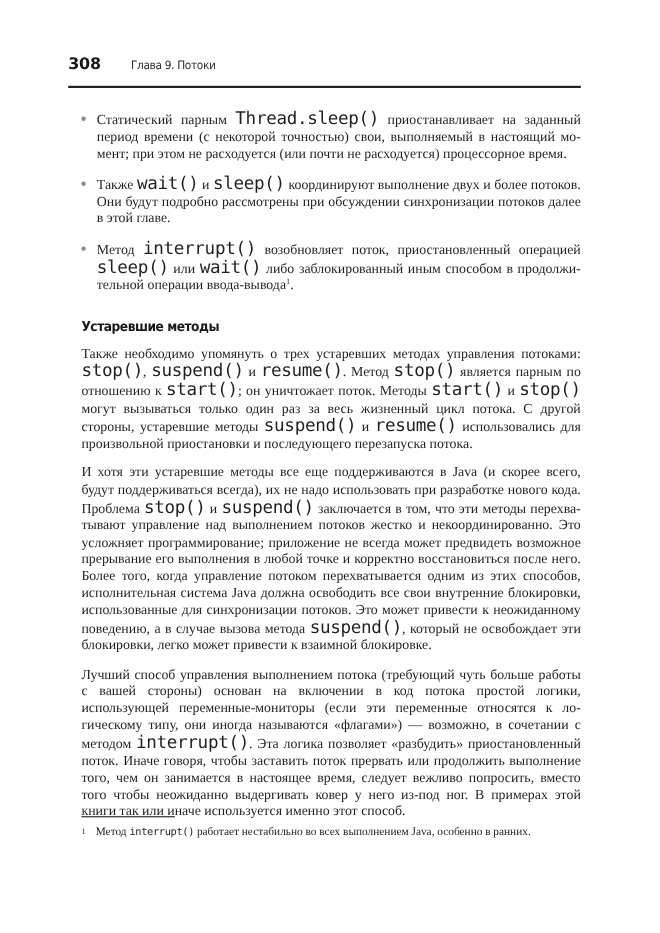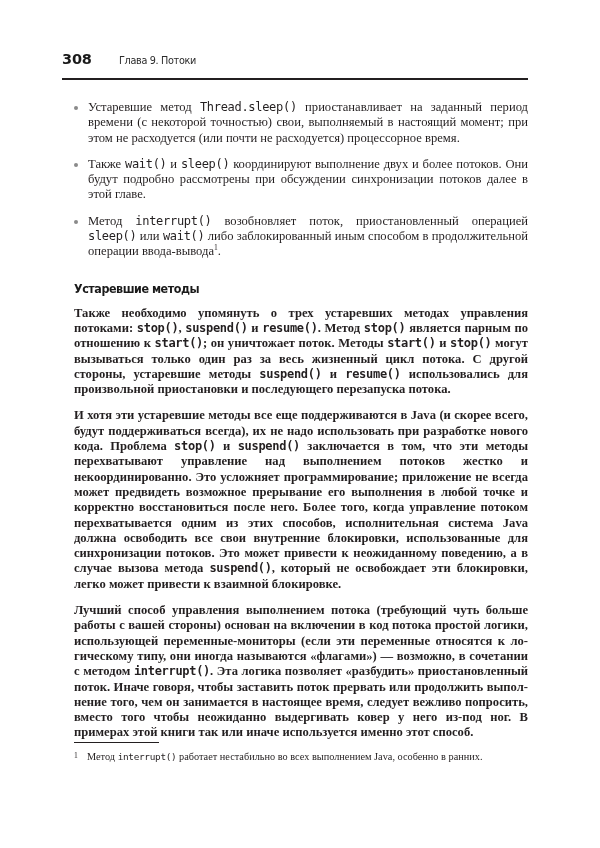--- a/index.html
+++ b/index.html
@@ -73,26 +73,25 @@
   }
 
   p, .para {
     margin: 0;
     font-size: 12.6px;
     line-height: 15.3px;
     text-align: justify;
     text-justify: inter-word;
     color: #231f20;
     hyphens: manual;
-    font-weight: bold;
   }
 
   code, .mono {
     font-family: "DejaVu Sans Mono", monospace;
-    font-size: 12px;
+    font-size: 16px;
     letter-spacing: -0.3px;
     color: #231f20;
   }
 
   
   .bullets {
     list-style: none;
     margin: 0;
     padding: 0;
   }
@@ -175,21 +174,21 @@
   <div class="runhead">
     <div class="runhead-folio">308</div>
     <div class="runhead-title">Глава 9. Потоки</div>
   </div>
   <div class="runhead-rule"></div>
 
   <div class="col">
 
     <ul class="bullets">
       <li>
-        <span class="bullet-dot"></span><span>Устаревшие метод </span><code>Thread.sleep()</code><span> приостанавливает на заданный период времени (с некоторой точностью) свои, выполняемый в настоящий мо­мент; при этом не расходуется (или почти не расходуется) процессорное время.</span>
+        <span class="bullet-dot"></span><span>Статический парным </span><code>Thread.sleep()</code><span> приостанавливает на заданный период времени (с некоторой точностью) свои, выполняемый в настоящий мо­мент; при этом не расходуется (или почти не расходуется) процессорное время.</span>
       </li>
       <li>
         <span class="bullet-dot"></span><span>Также </span><code>wait()</code><span> и </span><code>sleep()</code><span> координируют выполнение двух и более потоков. Они будут подробно рассмотрены при обсуждении синхронизации потоков далее в этой главе.</span>
       </li>
       <li>
         <span class="bullet-dot"></span><span>Метод </span><code>interrupt()</code><span> возобновляет поток, приостановленный операцией </span><code>sleep()</code><span> или </span><code>wait()</code><span> либо заблокированный иным способом в продолжи­тельной операции ввода-вывода</span><sup>1</sup><span>.</span>
       </li>
     </ul>
 
     <div class="sp-before-head"></div>

